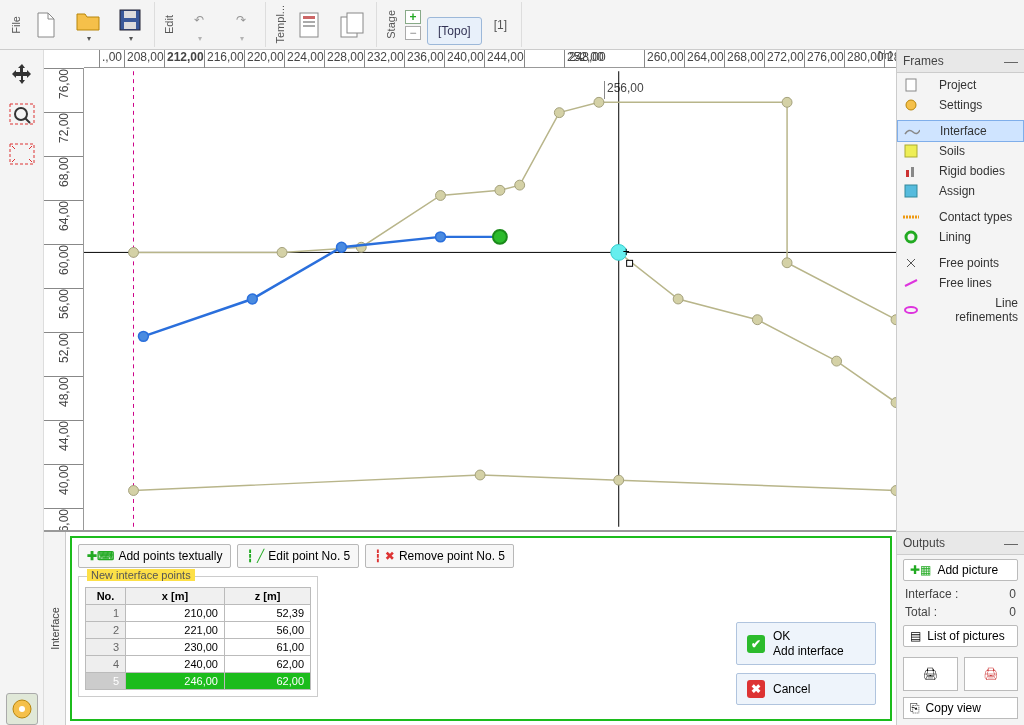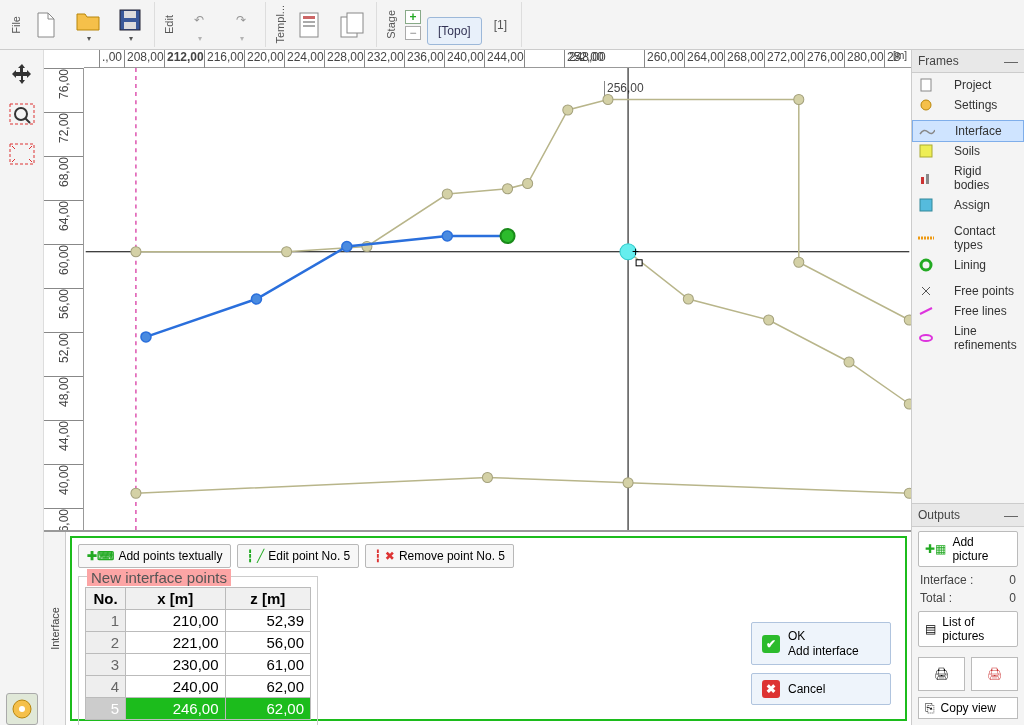--- a/index.html
+++ b/index.html
@@ -37,35 +37,35 @@
 svg.plot-svg { width:100%; height:100%; }
 
 
 .bottom-panel { height:195px; border-top:2px solid #999; display:flex; }
 .bp-label { width:22px; background:#f4f4f4; border-right:1px solid #ccc; display:flex; align-items:center; justify-content:center; }
 .bp-label span { writing-mode:vertical-rl; transform:rotate(180deg); font-size:11px; color:#444; }
 .bp-content { flex:1; border:2px solid #1cbc1c; margin:4px; padding:6px; position:relative; }
 .bp-actions { display:flex; gap:6px; margin-bottom:8px; }
 .bp-action { border:1px solid #b8b8b8; background:#f7f7f7; padding:4px 8px; border-radius:2px; cursor:pointer; display:flex; align-items:center; gap:4px; }
 .bp-fieldset { border:1px solid #ccc; padding:6px; padding-top:10px; position:relative; width:240px; }
-.bp-legend { position:absolute; top:-8px; left:8px; background:#fca5a5; padding:0 4px; font-size:15px; color:#555; }
+.bp-legend { position:absolute; top:-8px; left:8px; background:#fde047; padding:0 4px; font-size:11px; color:#555; }
 .pts-table { border-collapse:collapse; width:100%; }
-.pts-table th, .pts-table td { border:1px solid #bbb; padding:2px 6px; text-align:right; font-size:15px; }
+.pts-table th, .pts-table td { border:1px solid #bbb; padding:2px 6px; text-align:right; font-size:11px; }
 .pts-table th { background:#f0f0f0; text-align:center; }
 .pts-table .rownum { background:#eee; text-align:right; color:#666; width:40px; }
 .pts-table tr.sel td { background:#1cbc1c; color:#fff; }
 .pts-table tr.sel .rownum { background:#ccc; }
 .okcancel { position:absolute; right:14px; bottom:14px; display:flex; flex-direction:column; gap:8px; }
 .okc-btn { border:1px solid #b0c4de; background:#eef4fb; padding:6px 10px; border-radius:2px; display:flex; align-items:center; gap:8px; cursor:pointer; width:140px; }
 .okc-btn .sq { width:18px;height:18px;border-radius:3px; display:flex;align-items:center;justify-content:center;color:#fff;font-weight:bold; }
 .okc-btn .sq.green{background:#2cbb2c;} .okc-btn .sq.red{background:#d33;}
 .okc-text { line-height:1.2; }
 
 
-.right { width:113px; background:#f4f4f4; border-left:1px solid #ccc; display:flex; flex-direction:column; }
+.right { width:128px; background:#f4f4f4; border-left:1px solid #ccc; display:flex; flex-direction:column;text-align:right; }
 .panel-title { background:#e8e8e8; border-bottom:1px solid #ccc; padding:3px 6px; font-size:11px; color:#444; display:flex; justify-content:space-between; align-items:center; }
 .panel-title .min { font-size:14px; color:#666; cursor:pointer; }
 .panel-body { padding:2px 0; }
 .frame-item { display:flex; align-items:center; gap:20px; padding:3px 6px; font-size:11.5px; color:#333; cursor:pointer; }
 .frame-item.sel { background:#cfe4ff; border:1px solid #7faeea; margin:-1px 0; }
 .frame-icon { width:16px; height:14px; display:flex; align-items:center; justify-content:center; flex-shrink: 0; }
 .outputs { border-top:1px solid #ccc; }
 .out-btn { margin:4px 6px; border:1px solid #bbb; background:#fff; padding:3px 6px; border-radius:2px; display:flex; align-items:center; gap:6px; cursor:pointer; font-size:11.5px; }
 .out-row { display:flex; justify-content:space-between; padding:2px 8px; font-size:11px; color:#444; }
 .print-row { display:flex; gap:6px; padding:6px; }

